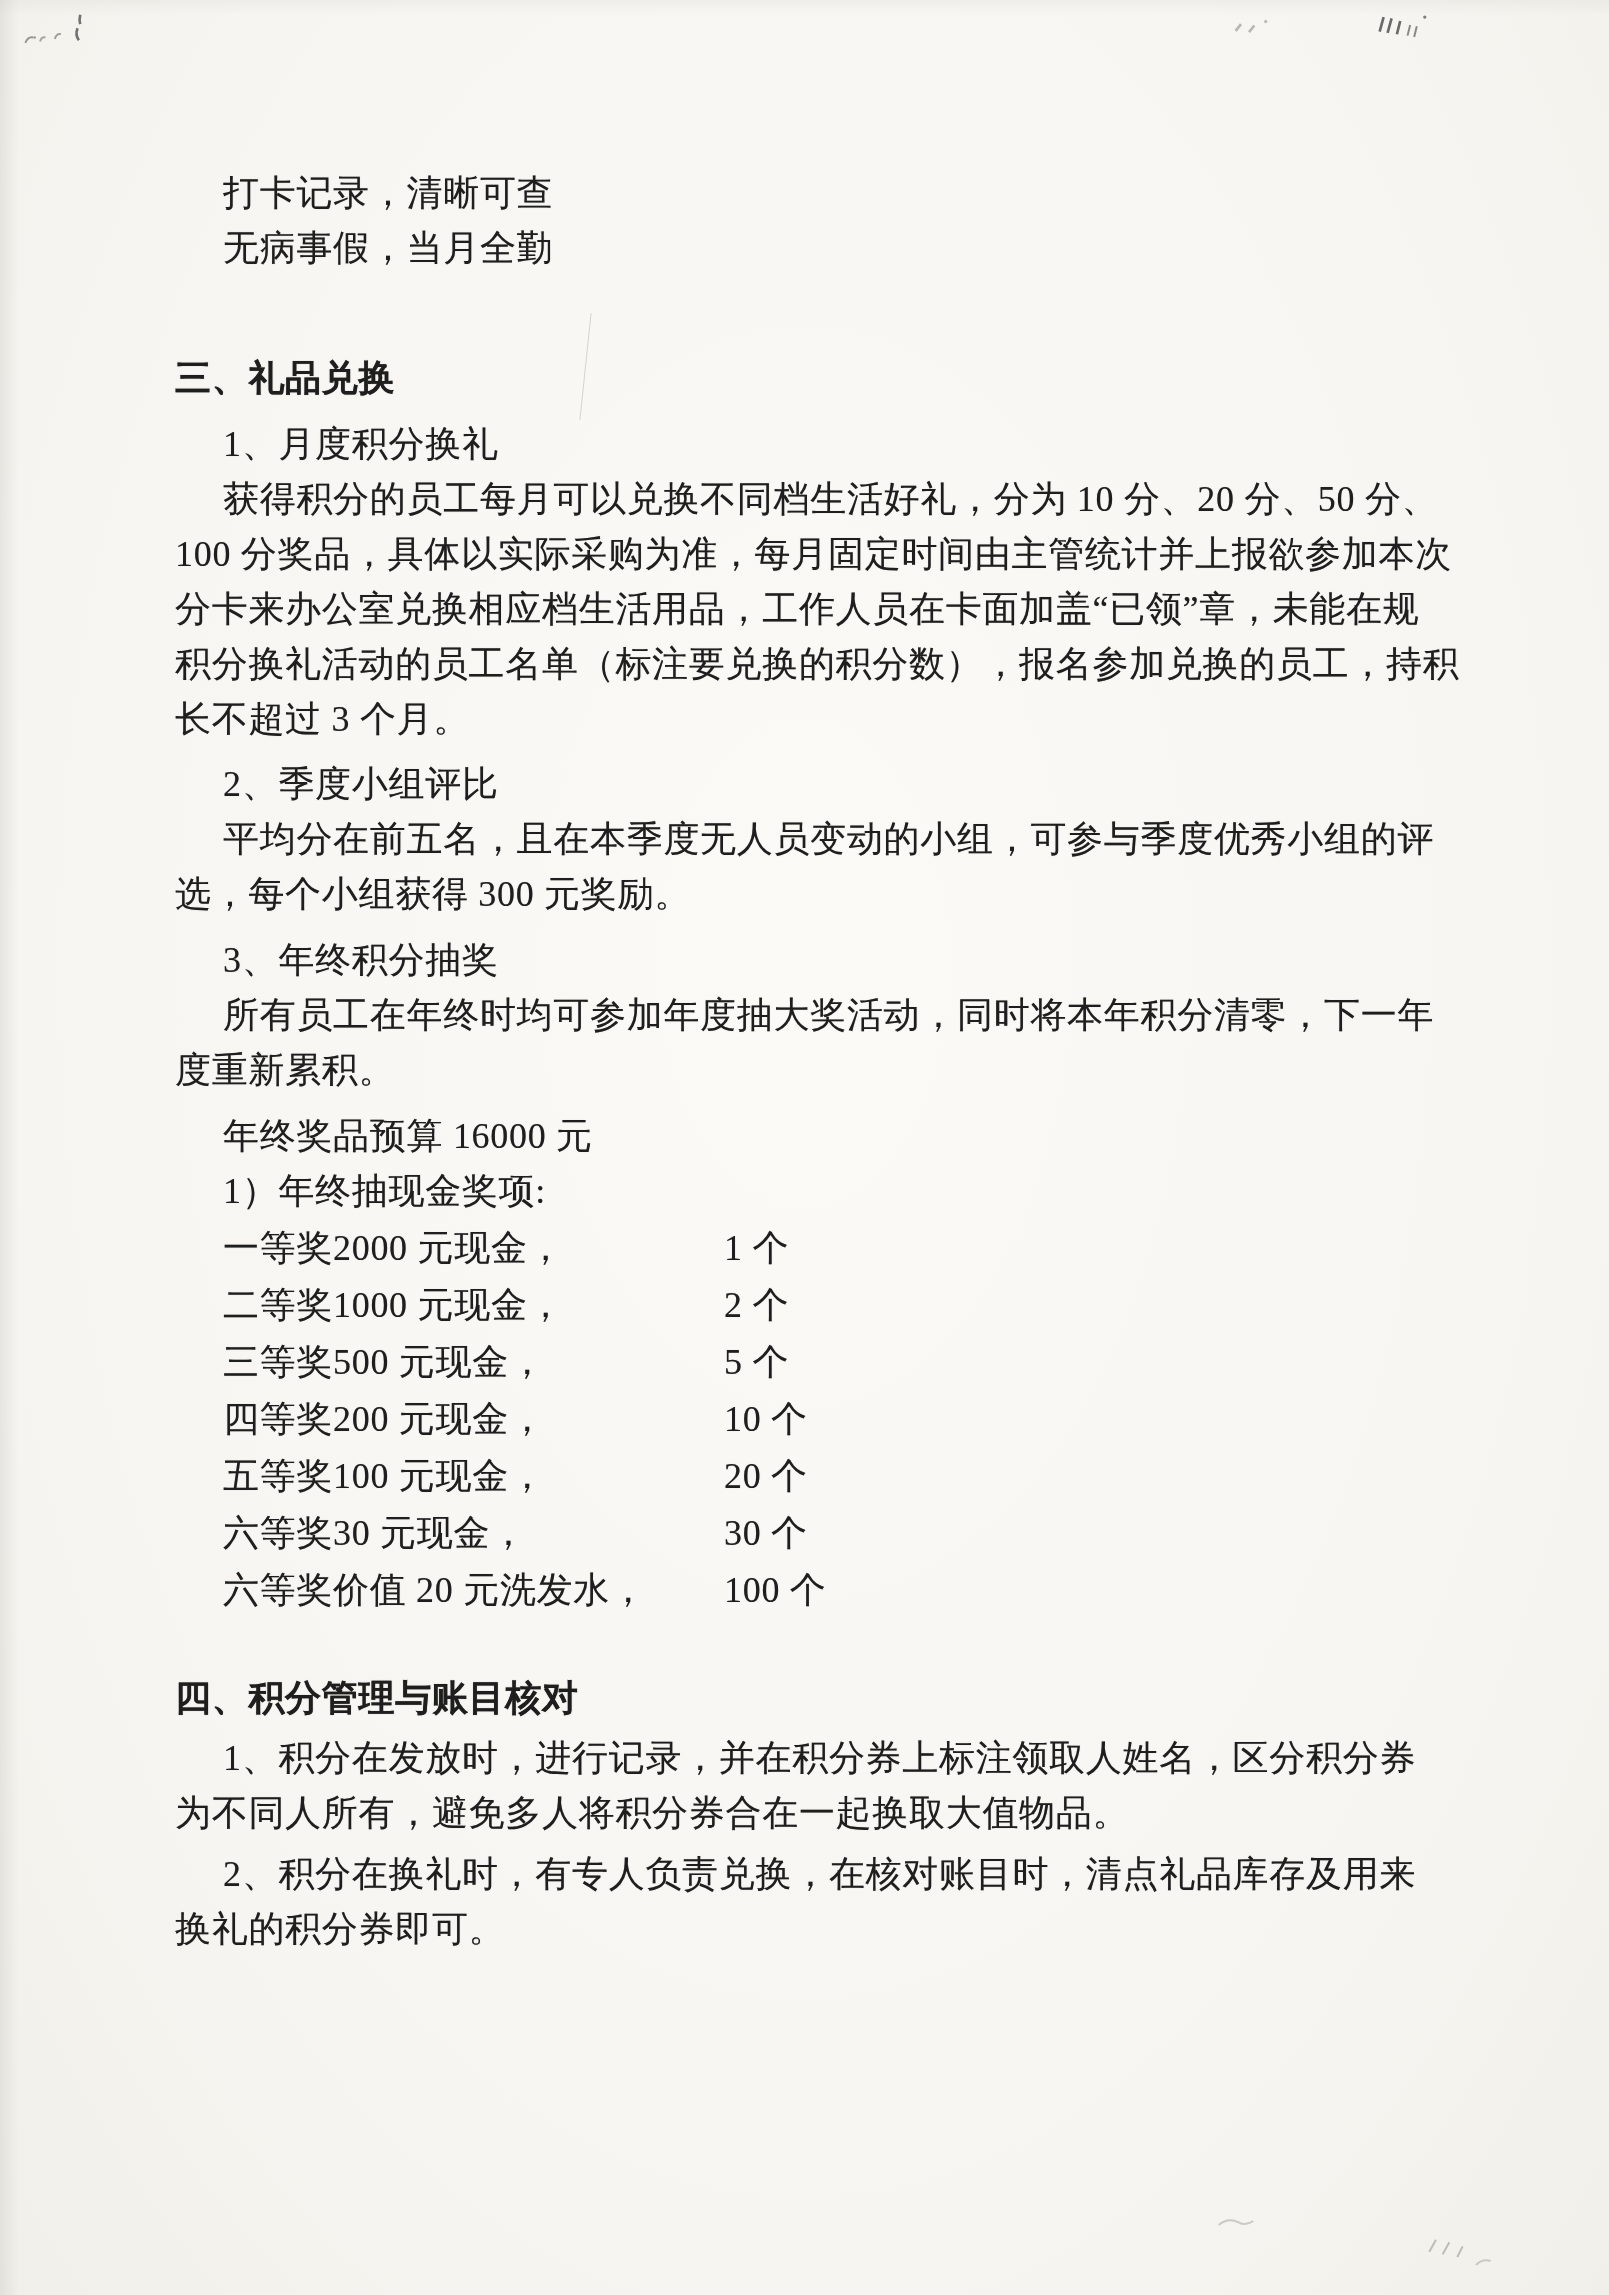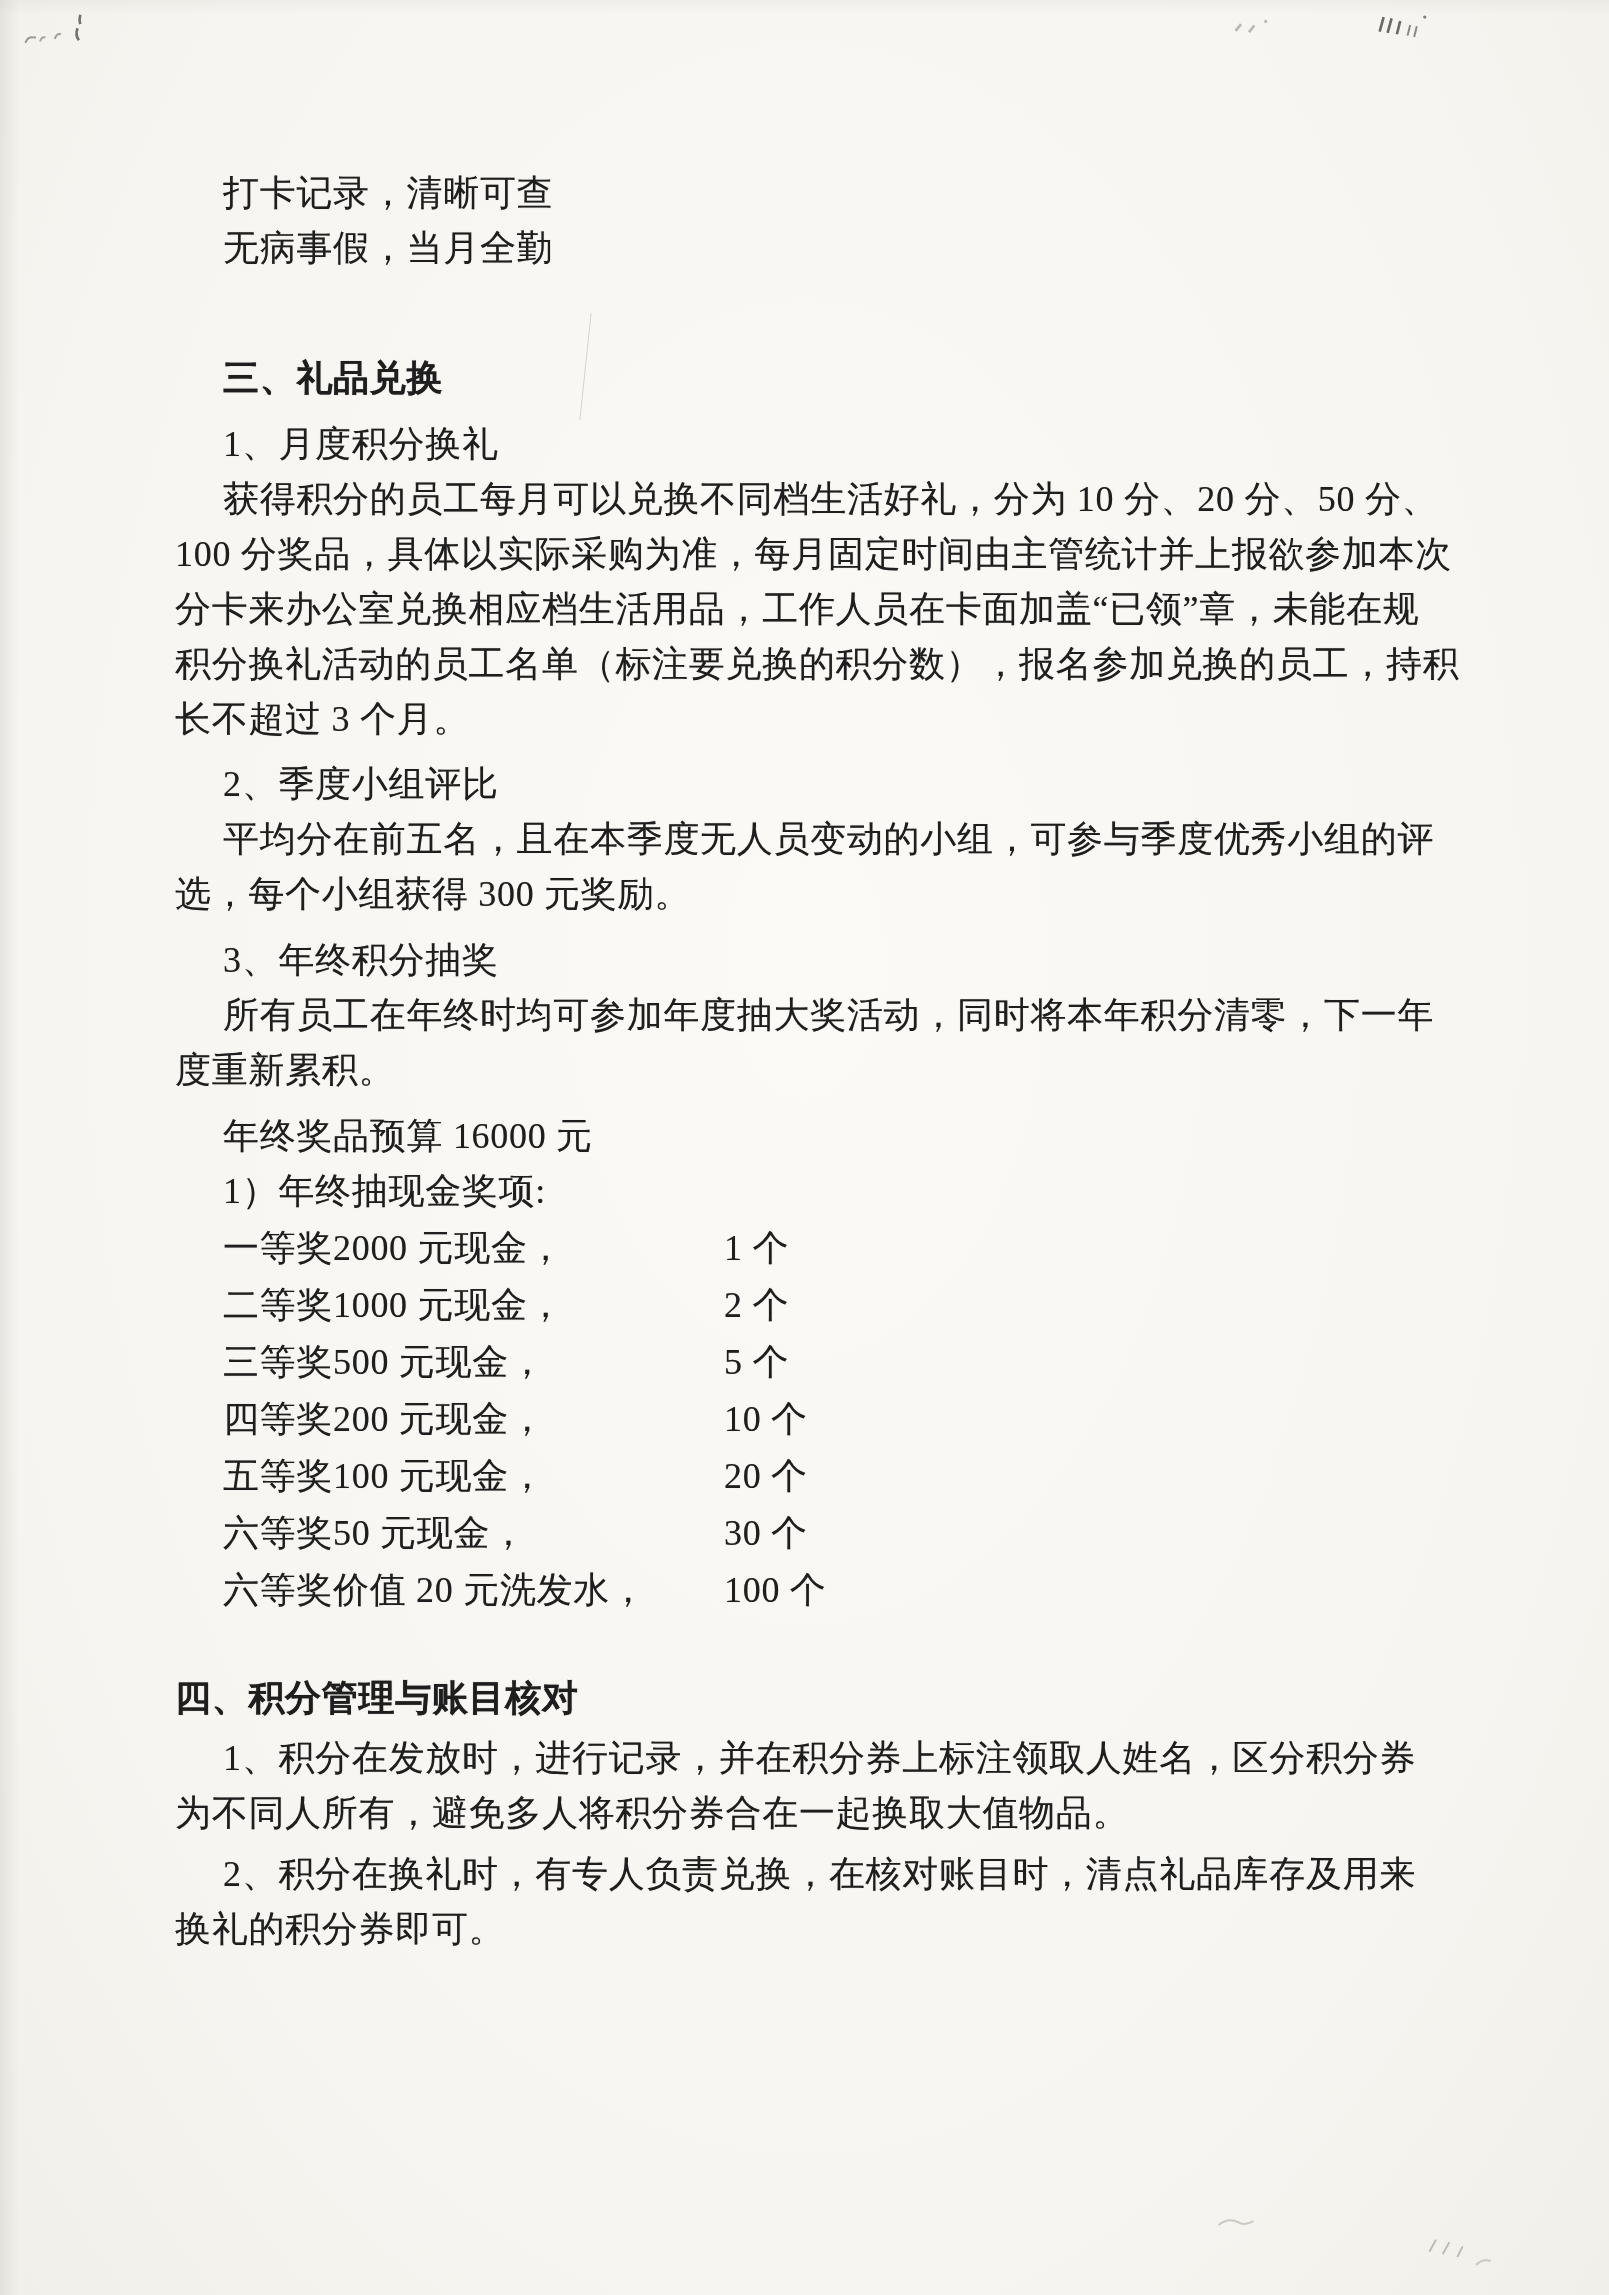--- a/index.html
+++ b/index.html
@@ -28,21 +28,21 @@
     line-height: 55px;
     white-space: nowrap;
     letter-spacing: 0.7px;
     text-shadow: 0 0 0.7px rgba(40,40,40,0.45);
   }
   .indent { padding-left: 48px; }
   .heading {
     font-weight: bold;
     text-shadow: 0 0 0.7px rgba(20,20,20,0.8);
   }
-  .gap-section { margin-top: 75px; margin-left: 48px; }
+  .gap-section { margin-top: 75px; }
   .gap-item { margin-top: 10.7px; }
   .gap-section4 { margin-top: 52px; }
   .gap-para { margin-top: 5.3px; }
 
   .prize-table { margin-top: 1.3px; }
   .prize-row {
     font-size: 36px;
     line-height: 57px;
     white-space: nowrap;
     padding-left: 48px;
@@ -120,21 +120,21 @@
     <div class="prize-row">
       <span class="prize-rank">三等奖</span><span class="prize-desc">500 元现金，</span><span class="prize-count">5 个</span>
     </div>
     <div class="prize-row">
       <span class="prize-rank">四等奖</span><span class="prize-desc">200 元现金，</span><span class="prize-count">10 个</span>
     </div>
     <div class="prize-row">
       <span class="prize-rank">五等奖</span><span class="prize-desc">100 元现金，</span><span class="prize-count">20 个</span>
     </div>
     <div class="prize-row">
-      <span class="prize-rank">六等奖</span><span class="prize-desc">50 元现金，</span><span class="prize-count">30 个</span>
+      <span class="prize-rank">六等奖</span><span class="prize-desc">30 元现金，</span><span class="prize-count">30 个</span>
     </div>
     <div class="prize-row">
       <span class="prize-rank">六等奖</span><span class="prize-desc">价值 20 元洗发水，</span><span class="prize-count">100 个</span>
     </div>
   </div>
 
   <div class="line heading gap-section4">四、积分管理与账目核对</div>
 
   <div class="line indent gap-para">1、积分在发放时，进行记录，并在积分券上标注领取人姓名，区分积分券</div>
   <div class="line">为不同人所有，避免多人将积分券合在一起换取大值物品。</div>

